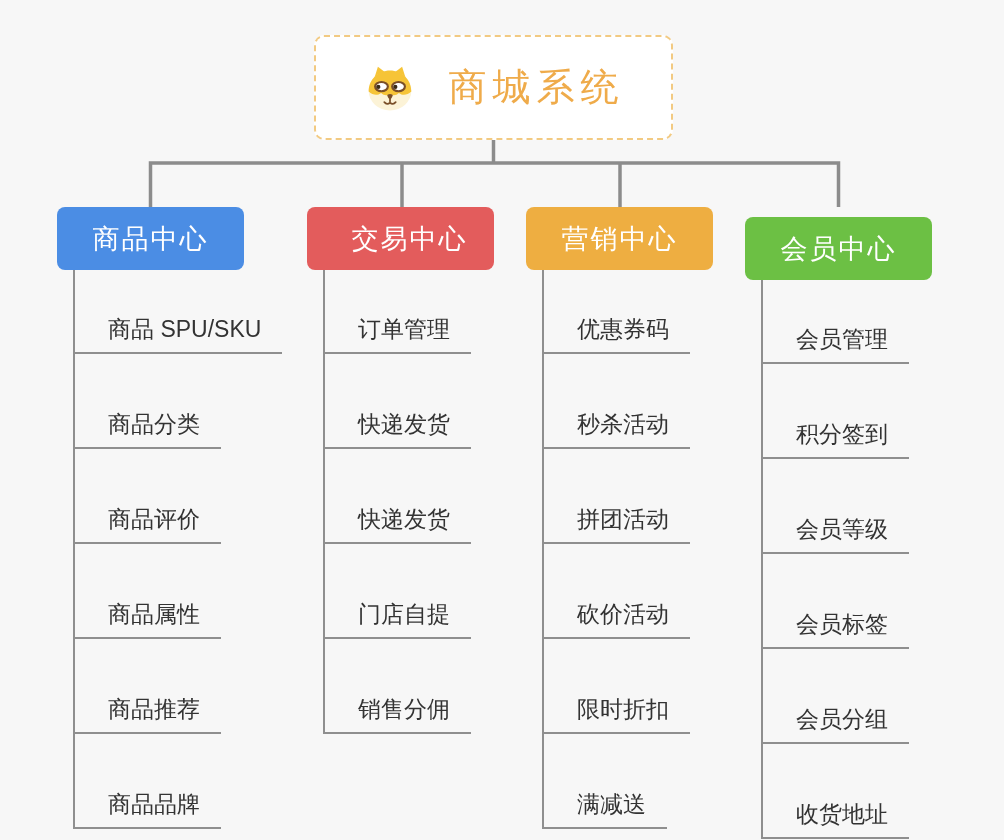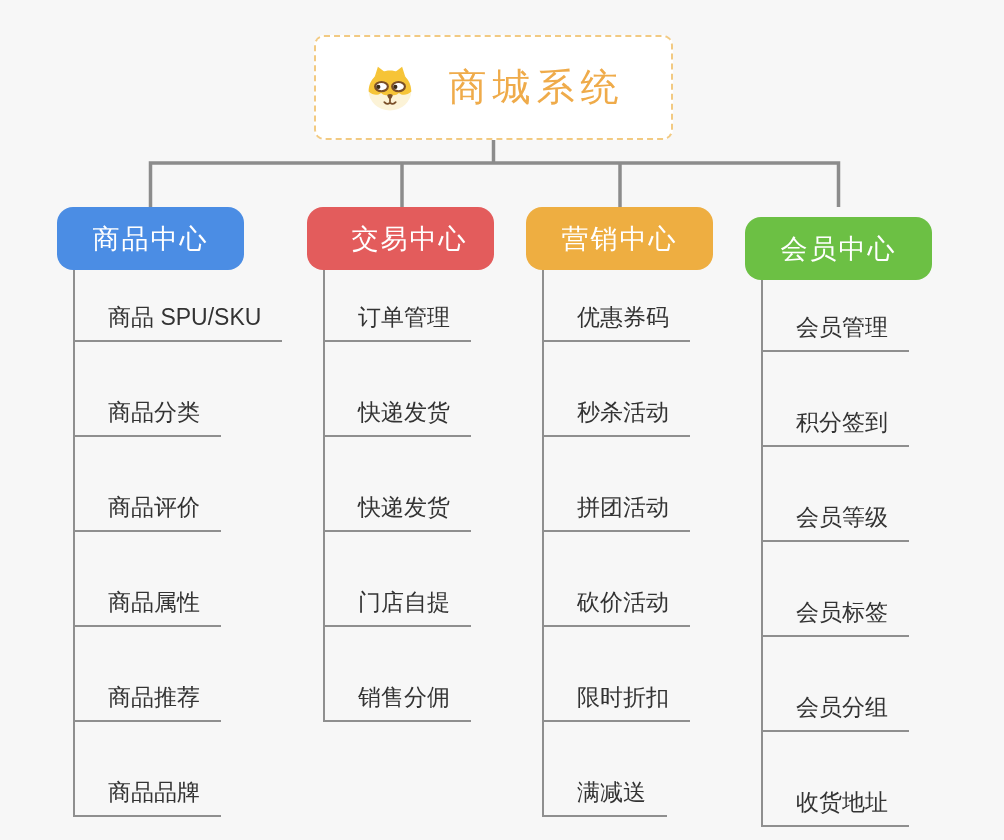--- a/index.html
+++ b/index.html
@@ -65,21 +65,21 @@
   }
   
   .branch { position: absolute; top: 207px; }
   .branch-1-pos { left: 57px; }
   .branch-2-pos { left: 307px; }
   .branch-3-pos { left: 526px; }
   .branch-4-pos { left: 745px; }
   .branch-header {
     width: 187px;
     height: 63px;
-    border-radius: 16px;
+    border-radius: 8px;
     color: var(--header-text);
     font-size: 27px;
     letter-spacing: 2px;
     display: flex;
     align-items: center;
     justify-content: center;
     cursor: pointer;
     white-space: nowrap;
   }
   .bg-1 { background: var(--branch-1); }
@@ -98,21 +98,21 @@
     height: 95px;
     display: flex;
     align-items: flex-end;
     padding: 0 21px 7px 33px;
     border-bottom: 2px solid var(--node-line);
     font-size: 23px;
     color: var(--item-text);
     white-space: nowrap;
     cursor: pointer;
   }
-  .topic-node:first-child { height: 72px; }
+  .topic-node:first-child { height: 84px; }
 </style>
 </head>
 <body>
 
 <div class="stage">
 
   <svg class="connectors" viewBox="0 0 1004 840">
     <path d="M493.5 140 V163"></path>
     <path d="M150.5 207 V163 H838.5 V207"></path>
     <path d="M402 163 V207"></path>

